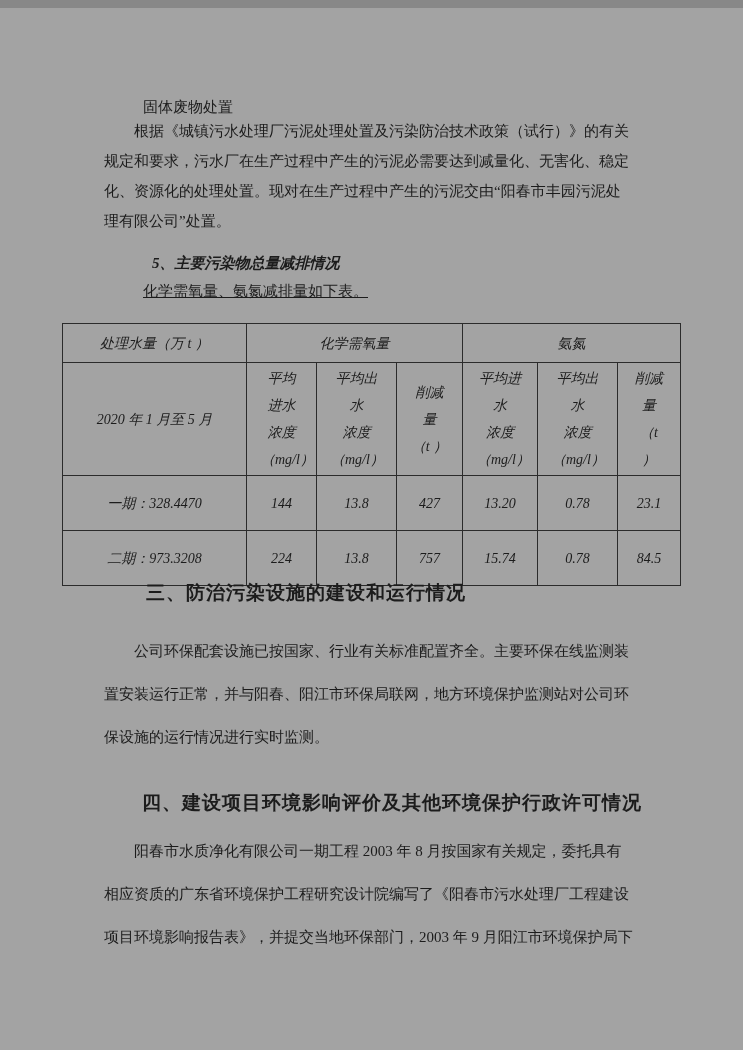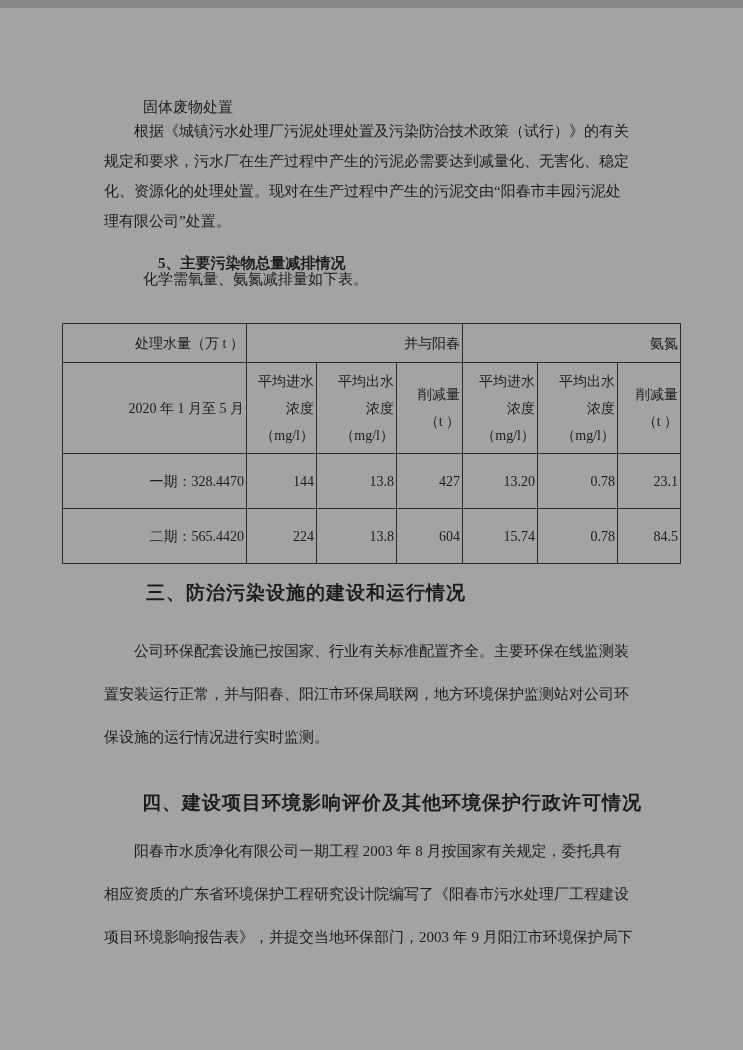--- a/index.html
+++ b/index.html
@@ -19,60 +19,61 @@
   .big-heading{font-size:19px;font-weight:bold;letter-spacing:1px;}
   table.data{
     border-collapse:collapse;
     table-layout:fixed;
     width:618px;
     font-size:14px;
     color:#1c1c1c;
   }
   table.data td{
     border:1.5px solid #2b2b2b;
-    text-align:right;
+    text-align:center;
     vertical-align:middle;
-    padding:2px 2px;
+    padding:2px 14px;
     white-space:pre-line;
     line-height:27px;
+    font-style:italic;
   }
   tr.hdr1 td{height:34px;}
   tr.hdr2 td{height:86px;}
   tr.datarow td{height:50px;}
 </style>
 </head>
 <body>
 
 <div class="page">
 
   <div class="abs body-text" style="top:84px;left:143px;">固体废物处置</div>
 
   <div class="abs body-text" style="top:108px;left:104px;width:545px;">　　根据《城镇污水处理厂污泥处理处置及污染防治技术政策（试行）》的有关
 规定和要求，污水厂在生产过程中产生的污泥必需要达到减量化、无害化、稳定
 化、资源化的处理处置。现对在生产过程中产生的污泥交由“阳春市丰园污泥处
 理有限公司”处置。</div>
 
-  <div class="abs sub-heading" style="top:246px;left:158px;">5、主要污染物总量减排情况</div>
+  <div class="abs sub-heading" style="top:246px;left:152px;font-style:italic;">5、主要污染物总量减排情况</div>
 
-  <div class="abs body-text" style="top:256px;left:143px;">化学需氧量、氨氮减排量如下表。</div>
+  <div class="abs body-text" style="top:268px;left:143px;text-decoration:underline;">化学需氧量、氨氮减排量如下表。</div>
 
   <table class="data abs" style="top:315px;left:62px;">
     <colgroup>
       <col style="width:184px">
         <col style="width:70px">
         <col style="width:80px">
         <col style="width:66px">
       <col style="width:75px">
         <col style="width:80px">
         <col style="width:63px">
     </colgroup>
     <tbody>
       <tr class="hdr1">
         <td>处理水量（万 t ）</td>
-        <td colspan="3">并与阳春</td>
+        <td colspan="3">化学需氧量</td>
         <td colspan="3">氨氮</td>
       </tr>
       <tr class="hdr2">
         <td>2020 年 1 月至 5 月</td>
         <td>平均进水
 浓度
 （mg/l）</td>
         <td>平均出水
 浓度
 （mg/l）</td>
@@ -90,24 +91,24 @@
       <tr class="datarow">
         <td>一期：328.4470</td>
         <td>144</td>
         <td>13.8</td>
         <td>427</td>
         <td>13.20</td>
         <td>0.78</td>
         <td>23.1</td>
       </tr>
       <tr class="datarow">
-        <td>二期：565.4420</td>
+        <td>二期：973.3208</td>
         <td>224</td>
         <td>13.8</td>
-        <td>604</td>
+        <td>757</td>
         <td>15.74</td>
         <td>0.78</td>
         <td>84.5</td>
       </tr>
     </tbody>
   </table>
 
   <div class="abs big-heading" style="top:572px;left:146px;">三、防治污染设施的建设和运行情况</div>
 
   <div class="abs wide-text" style="top:622px;left:104px;width:545px;">　　公司环保配套设施已按国家、行业有关标准配置齐全。主要环保在线监测装

